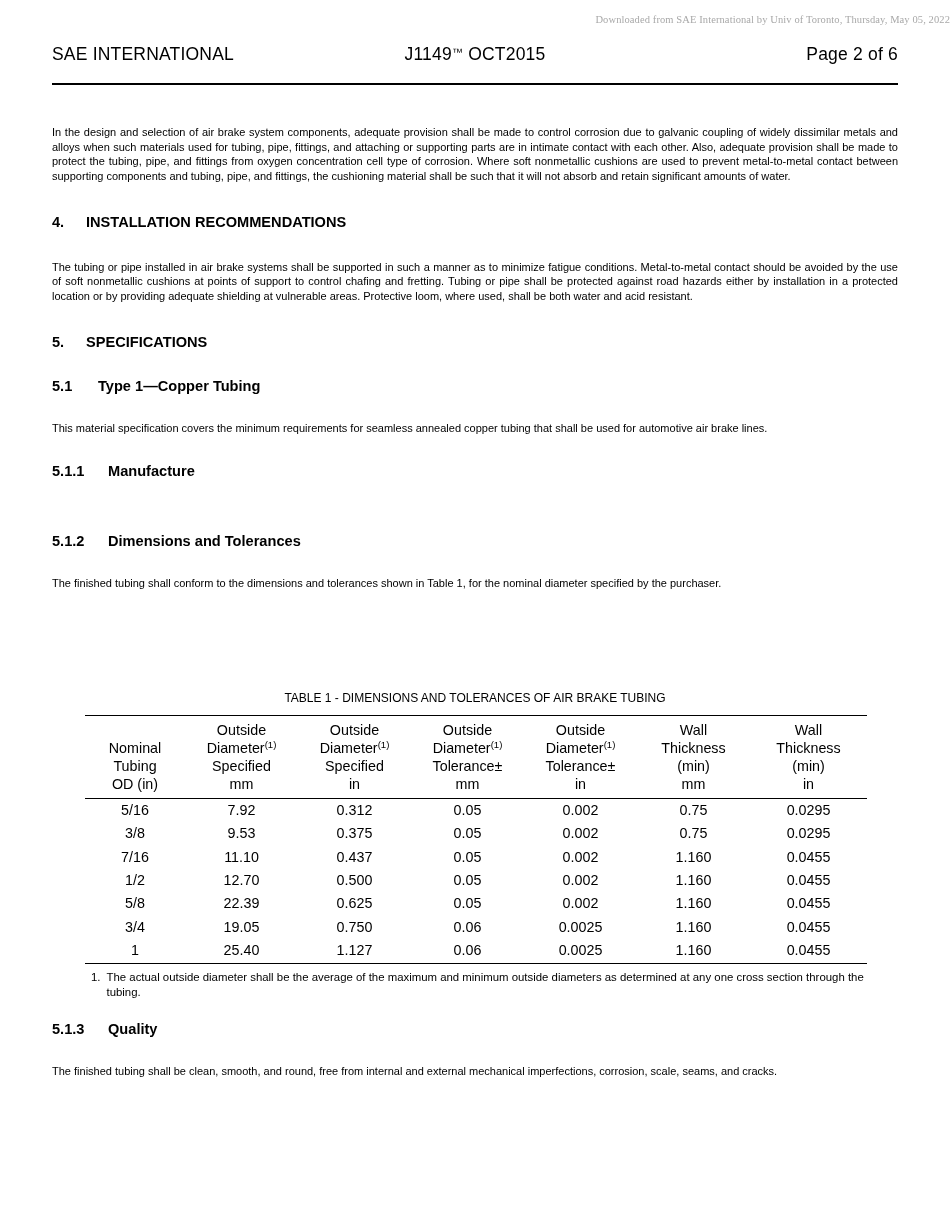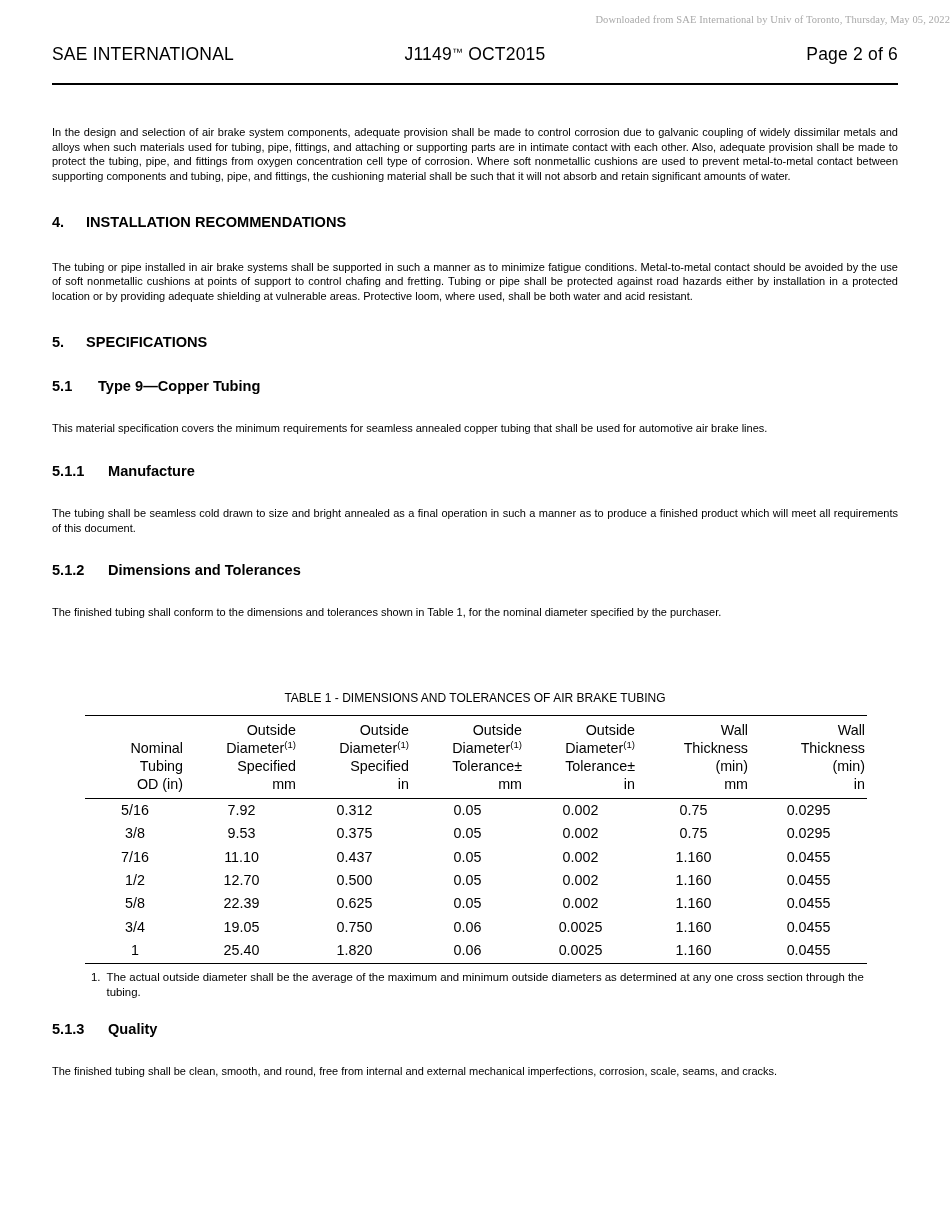--- a/index.html
+++ b/index.html
@@ -125,21 +125,20 @@
     font-weight: normal;
     font-size: 14.3px;
     line-height: 1.27;
     text-align: center;
     vertical-align: bottom;
     padding: 5px 2px 4px 2px;
   }
   table.spec thead tr.head-row th {
     border-top: 1.6px solid #000;
     border-bottom: 1.3px solid #000;
-    text-align: right;
   }
   table.spec tbody td {
     font-size: 14.3px;
     text-align: center;
     padding: 2.5px 2px;
     line-height: 1.28;
   }
   table.spec tbody tr:last-child td {
     border-bottom: 1.6px solid #000;
     padding-bottom: 4px;
@@ -205,29 +204,28 @@
     <h2 class="sec-head"><span class="num n1">4.</span><span>INSTALLATION RECOMMENDATIONS</span></h2>
     <div class="gap-lg"></div>
     <p class="para">The tubing or pipe installed in air brake systems shall be supported in such a manner as to minimize fatigue conditions.  Metal-to-metal contact should be avoided by the use of soft nonmetallic cushions at points of support to control chafing and fretting.  Tubing or pipe shall be protected against road hazards either by installation in a protected location or by providing adequate shielding at vulnerable areas.  Protective loom, where used, shall be both water and acid resistant.</p>
 
     <div class="gap-lg"></div>
 
     <h2 class="sec-head"><span class="num n1">5.</span><span>SPECIFICATIONS</span></h2>
 
     <div class="gap-md"></div>
 
-    <h3 class="sec-head"><span class="num n2">5.1</span><span>Type 9—Copper Tubing</span></h3>
+    <h3 class="sec-head"><span class="num n2">5.1</span><span>Type 1—Copper Tubing</span></h3>
     <div class="gap-md"></div>
     <p class="para">This material specification covers the minimum requirements for seamless annealed copper tubing that shall be used for automotive air brake lines.</p>
 
     <div class="gap-md"></div>
 
     <h3 class="sec-head"><span class="num n3">5.1.1</span><span>Manufacture</span></h3>
     <div class="gap-md"></div>
-    <p class="para">The tubing shall be seamless cold drawn to size and bright annealed as a final operation in such a manner as to produce a finished product which will meet all requirements of this document.</p>
 
     <div class="gap-md"></div>
 
     <h3 class="sec-head"><span class="num n3">5.1.2</span><span>Dimensions and Tolerances</span></h3>
     <div class="gap-md"></div>
     <p class="para">The finished tubing shall conform to the dimensions and tolerances shown in Table 1, for the nominal diameter specified by the purchaser.</p>
 
   </div>
 
   <div class="table-wrap">
@@ -339,21 +337,21 @@
             <td>19.05</td>
             <td>0.750</td>
             <td>0.06</td>
             <td>0.0025</td>
             <td>1.160</td>
             <td>0.0455</td>
           </tr>
           <tr>
             <td>1</td>
             <td>25.40</td>
-            <td>1.820</td>
+            <td>1.127</td>
             <td>0.06</td>
             <td>0.0025</td>
             <td>1.160</td>
             <td>0.0455</td>
           </tr>
         </tbody>
     </table>
 
     <div class="footnote">
       <span class="fn-num">1.</span>

